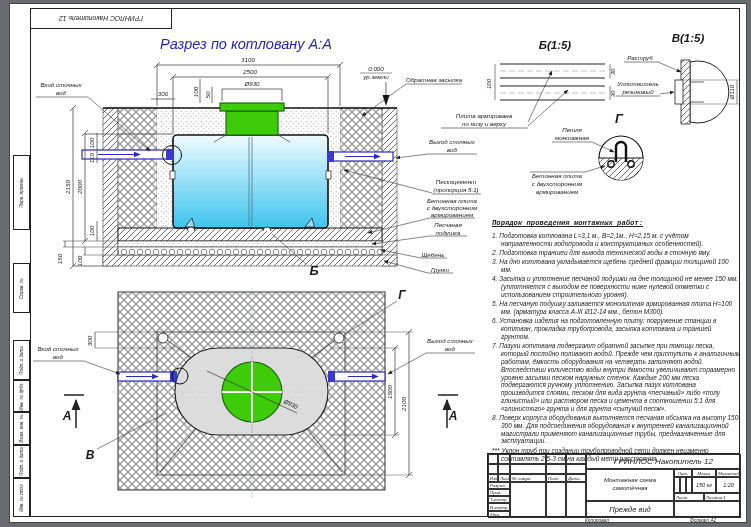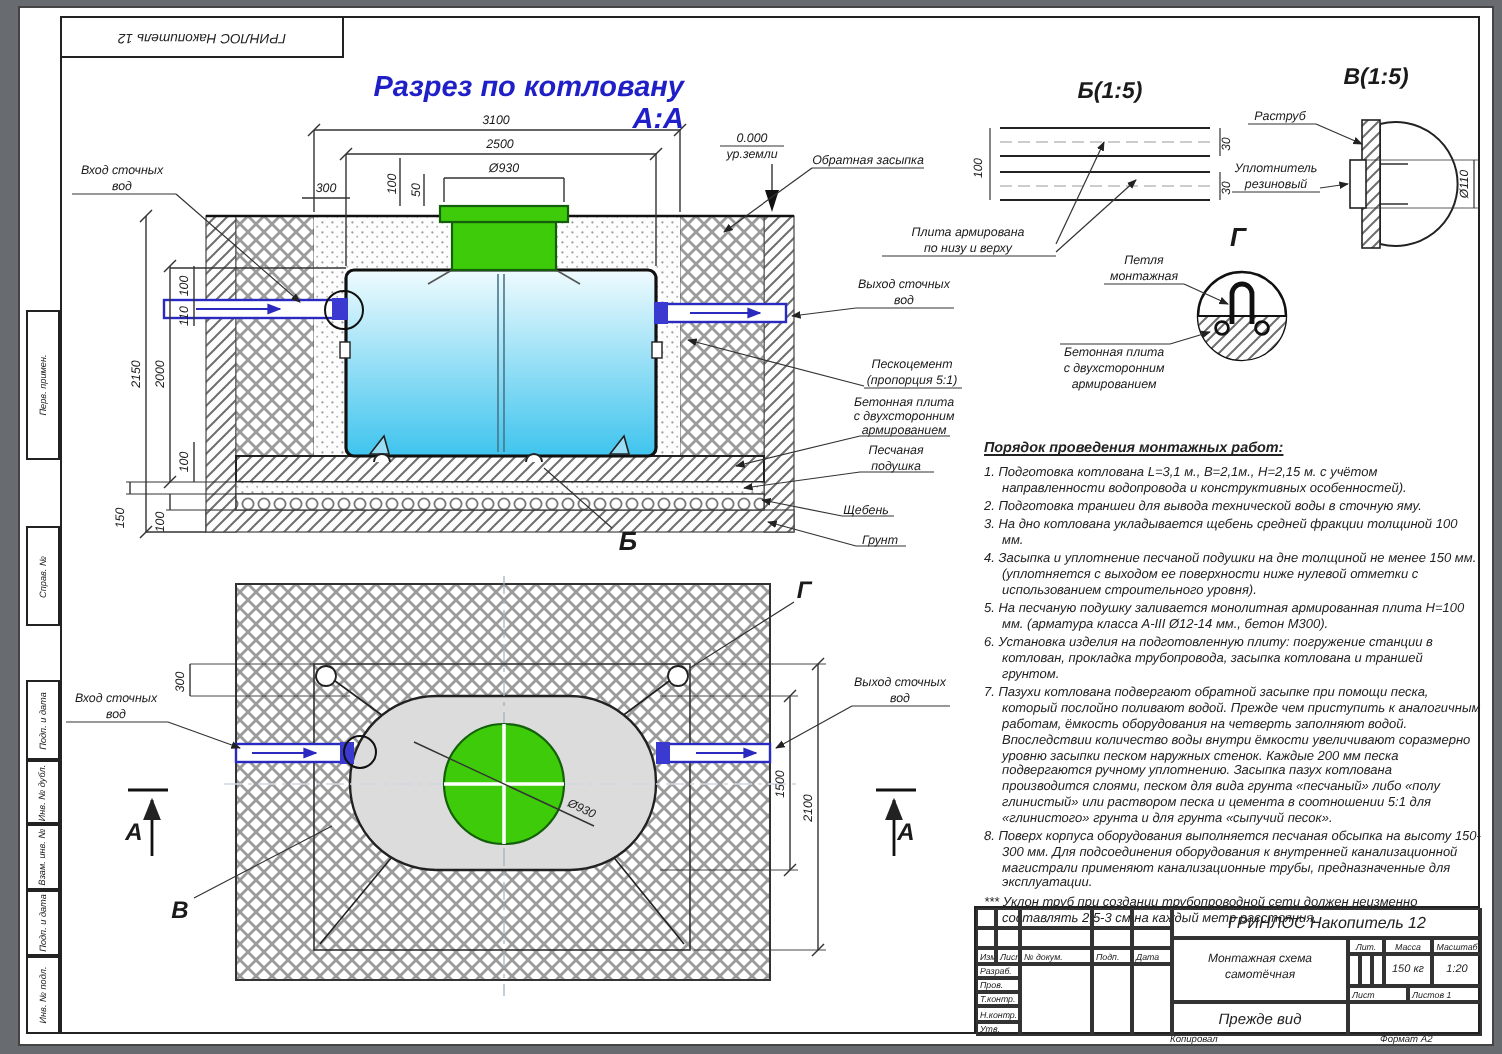--- a/index.html
+++ b/index.html
@@ -11,27 +11,27 @@
     border:1.4px solid #222;box-sizing:border-box;}
   .corner-stamp{position:absolute;left:31px;top:9px;width:140px;height:19px;
     border-right:1px solid #222;border-bottom:1px solid #222;
     display:flex;align-items:center;justify-content:center;
     font-size:6.8px;font-style:italic;color:#222;transform:none;}
   .corner-stamp span{transform:rotate(180deg);white-space:nowrap;}
   .mbox{position:absolute;left:13px;width:17px;border:1px solid #222;
     box-sizing:border-box;display:flex;align-items:center;justify-content:center;}
   .mbox span{transform:rotate(-90deg);white-space:nowrap;font-size:4.6px;
     font-style:italic;color:#222;}
-  .sec-title{position:absolute;left:160px;top:36px;width:182px;text-align:right;
-    font-size:14.5px;font-weight:bold;font-style:italic;color:#1f1fc8;}
+  .sec-title{position:absolute;left:160px;top:36px;width:182px;text-align:left;
+    font-size:14.5px;font-weight:normal;font-style:italic;color:#1f1fc8;}
   svg.linework{position:absolute;left:0;top:0;}
   svg text{font-family:"Liberation Sans",sans-serif;font-style:italic;fill:#1a1a1a;}
   .instr{position:absolute;left:492px;top:219px;width:249px;color:#222;}
   .instr .t{font-size:7.2px;font-weight:bold;font-style:italic;
-    text-decoration:underline;margin-bottom:5px;}
+    text-decoration:underline;margin-bottom:5px;font-family:Liberation Mono, monospace;}
   .instr .i{font-size:6.5px;font-style:italic;line-height:1.2;
     margin-bottom:1.5px;padding-left:9px;text-indent:-9px;}
   .tb{position:absolute;left:487px;top:453px;width:253px;height:64px;
     border:1.4px solid #222;box-sizing:border-box;font-style:italic;color:#222;}
   .tb .cell{position:absolute;border:0.7px solid #333;box-sizing:border-box;
     overflow:hidden;}
   .tb .lbl{font-size:4.4px;display:flex;align-items:center;padding-left:1px;}
   .tb .ctr{display:flex;align-items:center;justify-content:center;text-align:center;}
   .below{position:absolute;top:518px;font-size:4.8px;font-style:italic;color:#222;}
 </style>

